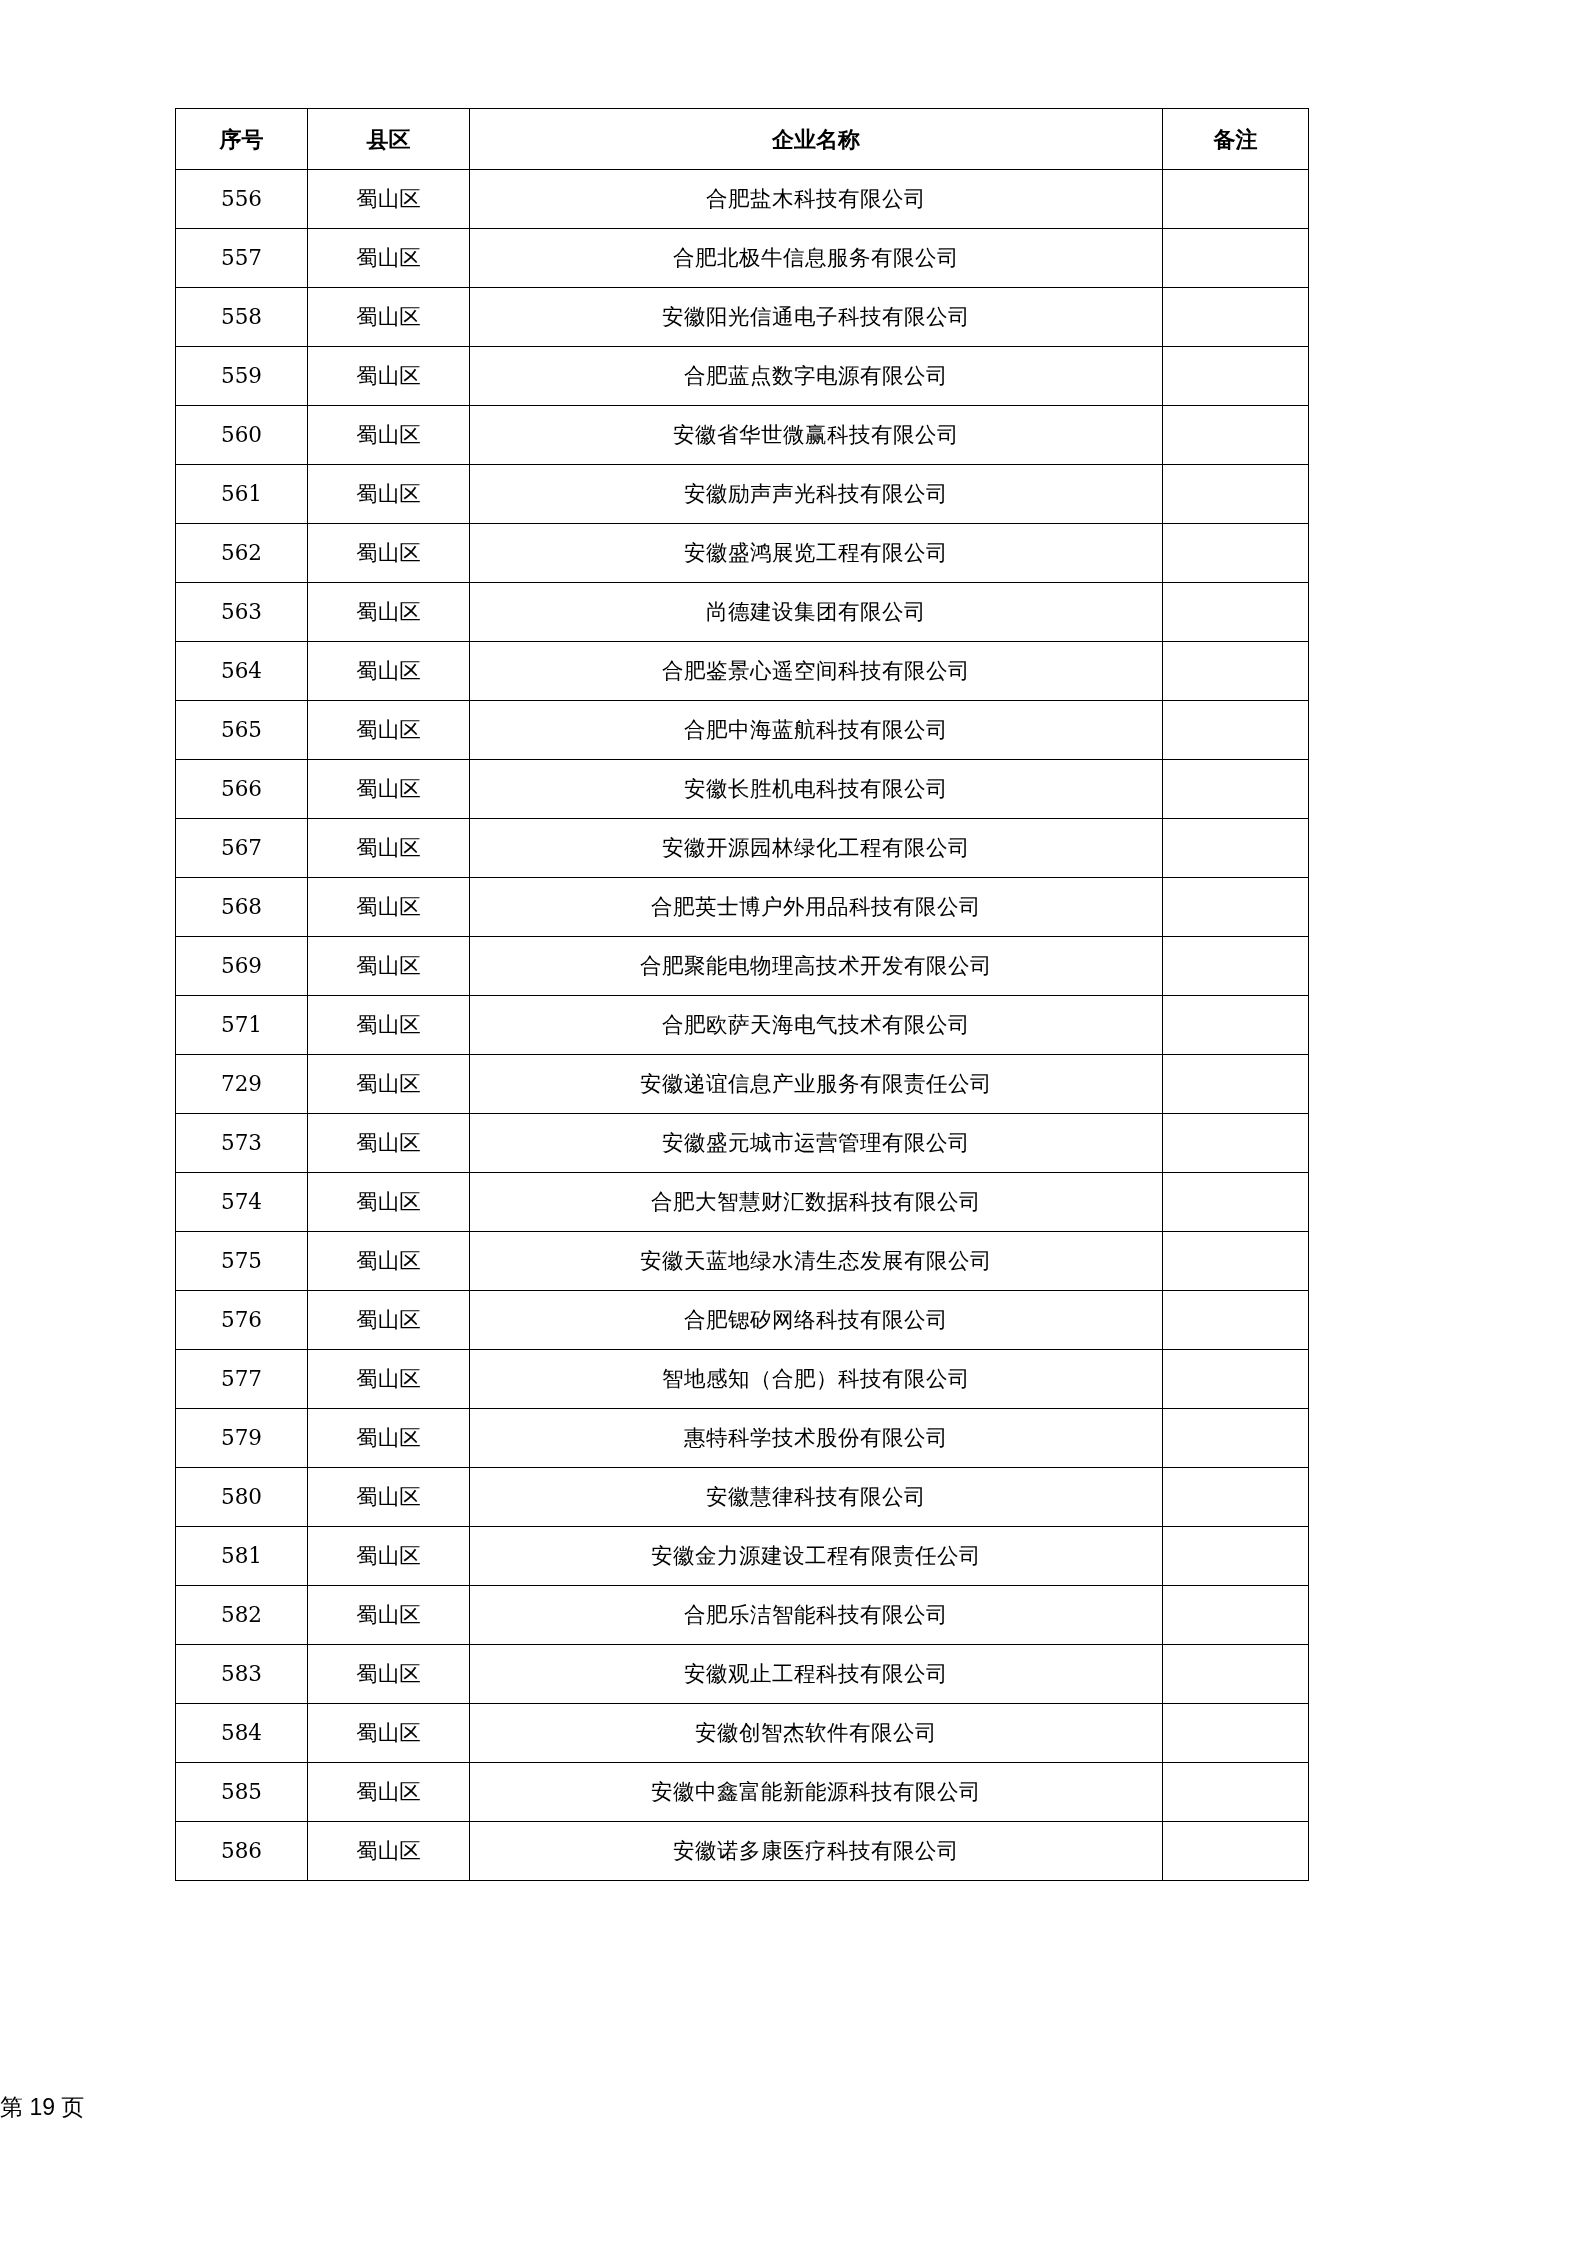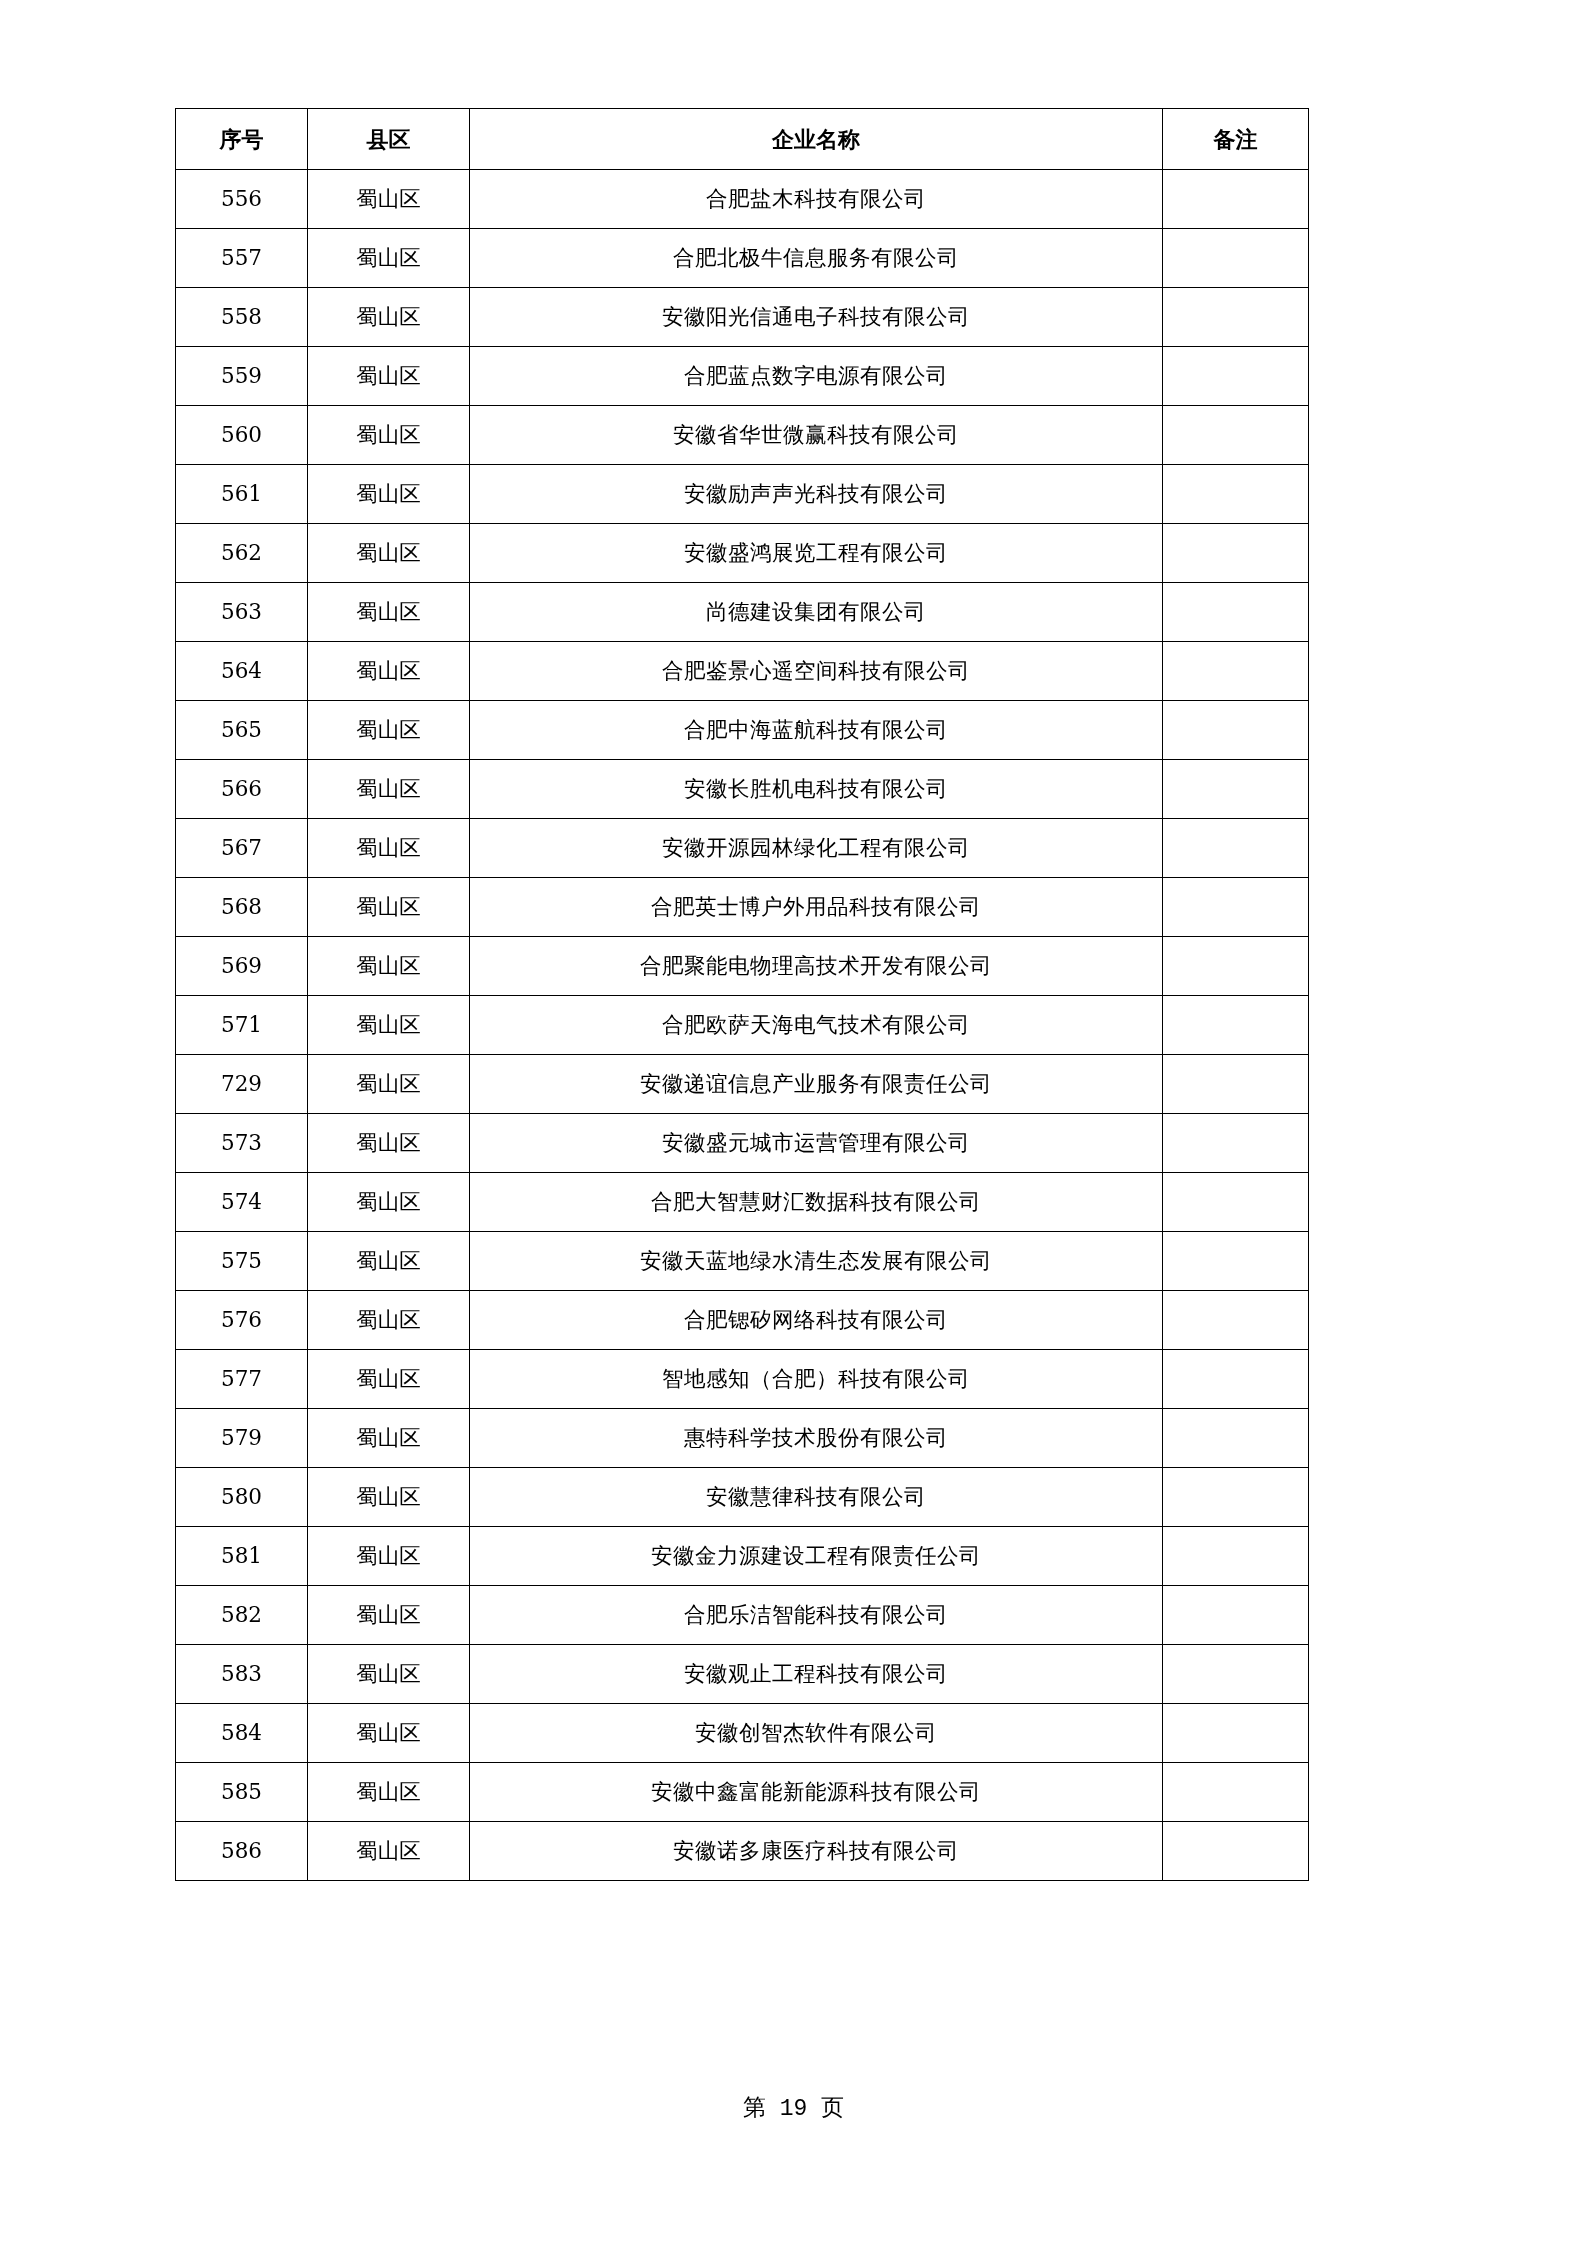--- a/index.html
+++ b/index.html
@@ -54,23 +54,23 @@
     font-family: "DejaVu Serif", "Liberation Serif", serif;
   }
   td.cell-name {
     letter-spacing: 0.5px;
   }
   .footer {
     position: absolute;
     left: 0;
     right: 0;
     bottom: 122px;
-    text-align: center;
+    text-align: left;
     font-size: 23px;
-    font-family: Liberation Mono, monospace;
+    font-family: Liberation Sans, sans-serif;
   }
 </style>
 </head>
 <body>
 
 <div class="page">
   <table class="doc-table">
     <colgroup>
       <col class="c-seq">
       <col class="c-district">

